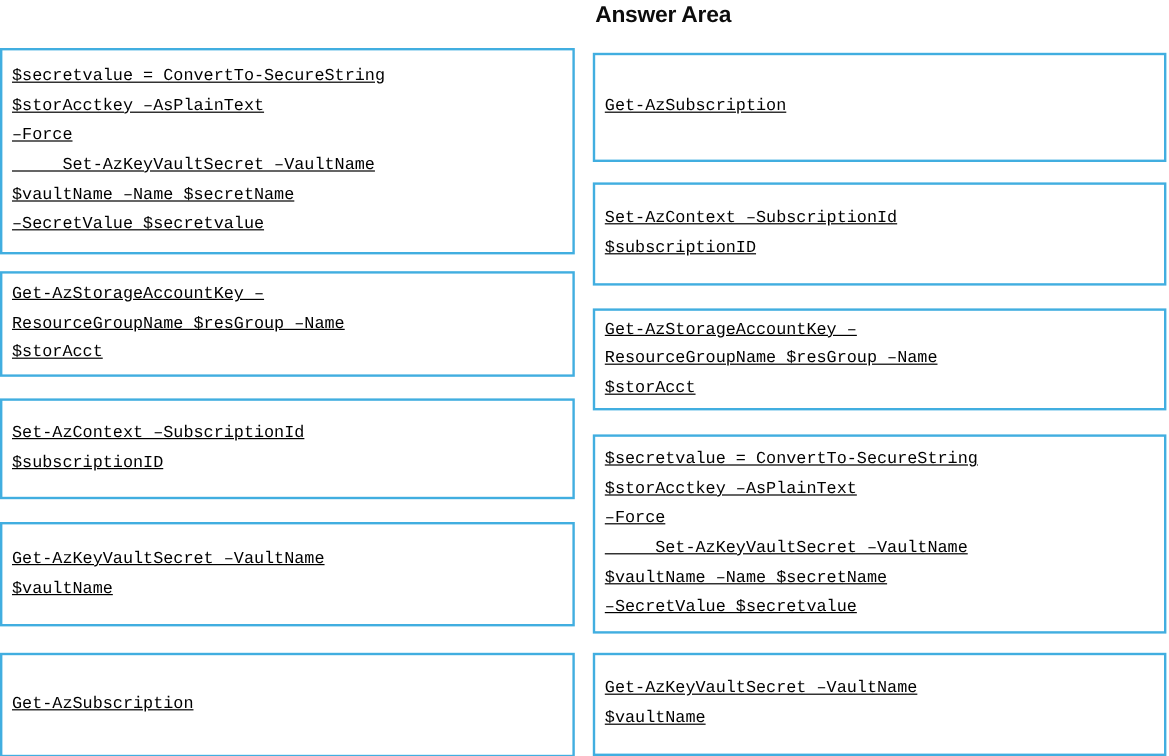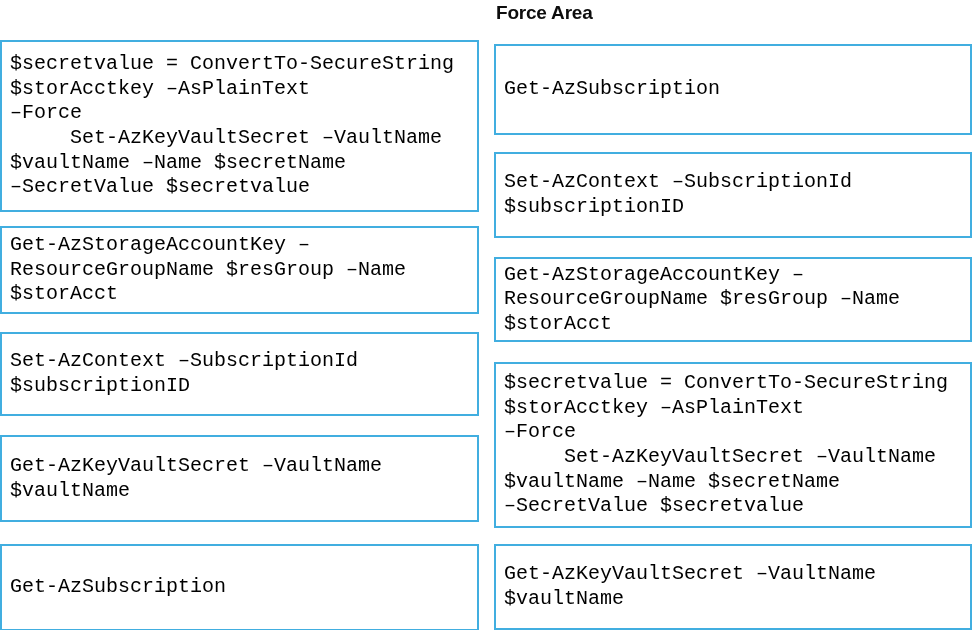--- a/index.html
+++ b/index.html
@@ -52,26 +52,27 @@
     background: #ffffff;
     display: flex;
     flex-direction: column;
     justify-content: center;
     overflow: hidden;
   }
   .cmd-card + .cmd-card { margin-top: 0; }
 
   .cmd-text {
     font-family: "Liberation Mono", "DejaVu Sans Mono", monospace;
-    font-size: 20px;
+    font-size: 14px;
     line-height: 24.6px;
     color: #000000;
     white-space: pre;
     padding: 0 8px;
     letter-spacing: 0px;
+    text-decoration: underline;
   }
 
   
   .l1 { height: 172px; margin-bottom: 14px; }
   .l2 { height:  88px; margin-bottom: 18px; }
   .l3 { height:  84px; margin-bottom: 19px; }
   .l4 { height:  87px; margin-bottom: 22px; }
   .l5 { height:  87px; }
 
   
@@ -118,21 +119,21 @@
 
       <div class="cmd-card l5">
         <div class="cmd-text">Get-AzSubscription</div>
       </div>
 
     </div>
   </div>
 
   <div class="column column-right">
 
-    <div class="col-heading">Force Area</div>
+    <div class="col-heading">Answer Area</div>
 
     <div class="card-stack card-stack-right">
 
       <div class="cmd-card r1">
         <div class="cmd-text">Get-AzSubscription</div>
       </div>
 
       <div class="cmd-card r2">
         <div class="cmd-text">Set-AzContext –SubscriptionId
 $subscriptionID</div>

